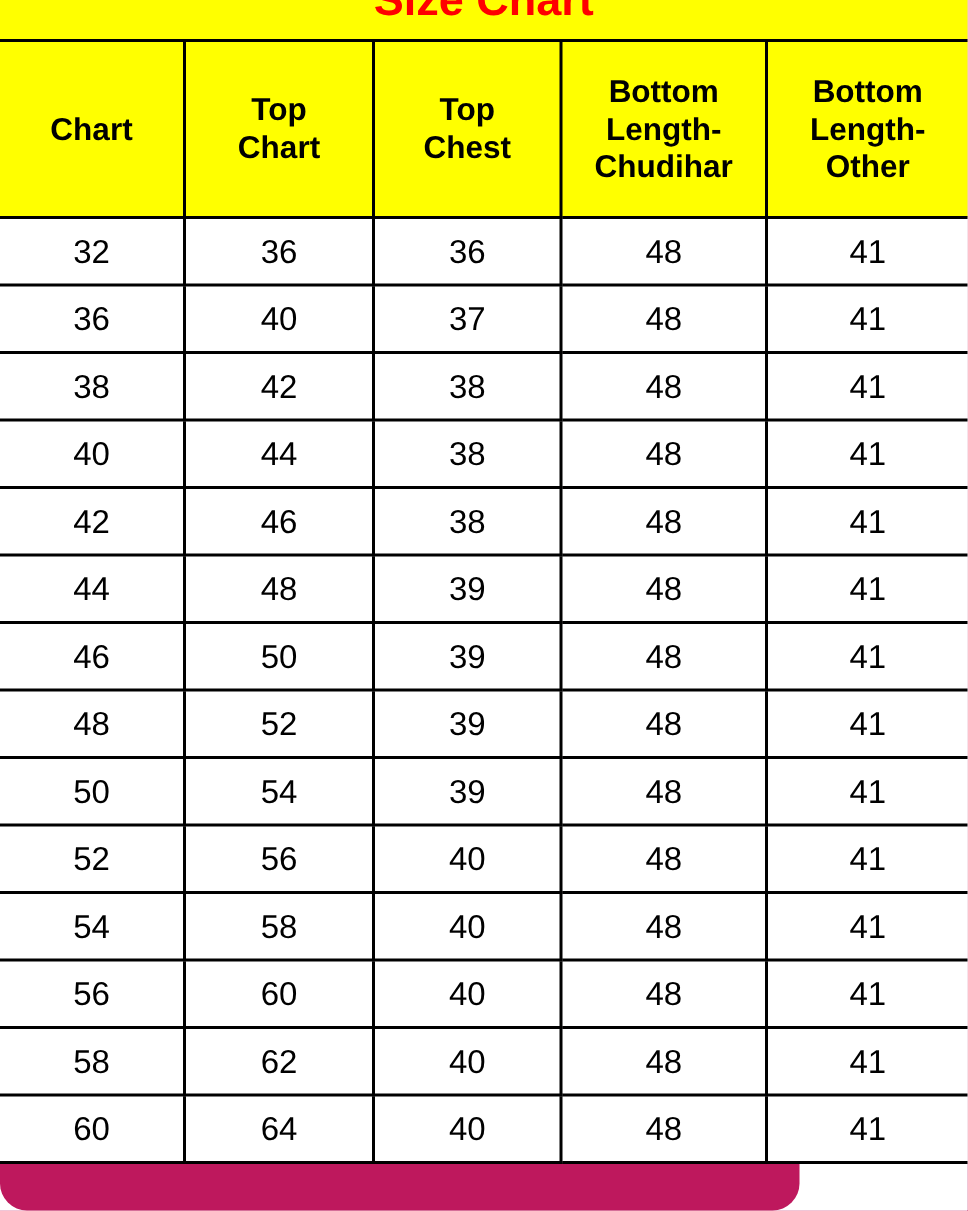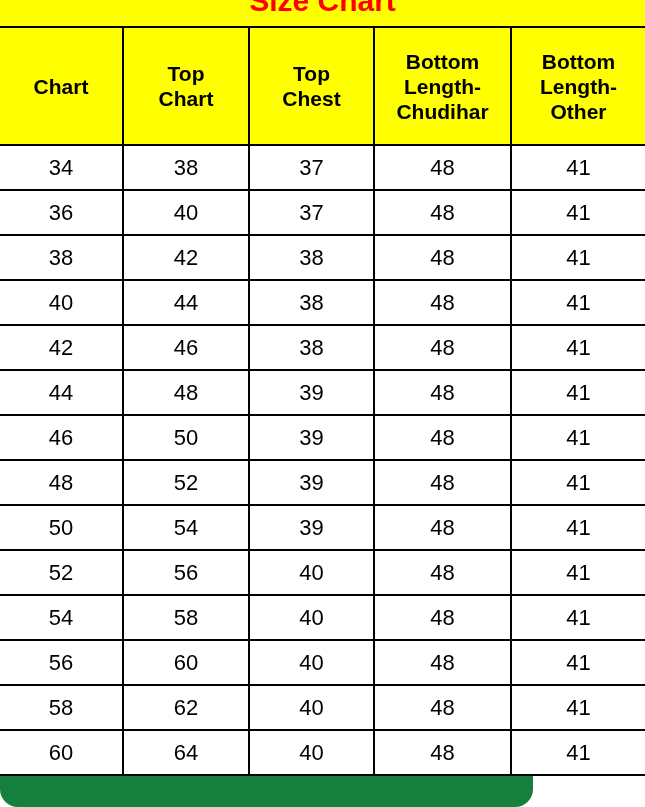--- a/index.html
+++ b/index.html
@@ -10,21 +10,21 @@
   body {
     width: 645px;
     height: 807px;
     font-family: "Liberation Sans", sans-serif;
     overflow: hidden;
   }
   .sheet {
     width: 533px;
     height: 807px;
     position: relative;
-    background: #15803d;
+    background: #be185d;
     border-radius: 18px;
   }
   table.size-chart {
     border-collapse: collapse;
     width: 645px;
     table-layout: fixed;
   }
   table.size-chart td,
   table.size-chart th {
     border: 2px solid #000000;
@@ -126,23 +126,23 @@
         </th>
         <th>
           <div>Bottom</div>
           <div>Length-</div>
           <div>Other</div>
         </th>
       </tr>
     </thead>
     <tbody>
       <tr>
-        <td>34</td>
-        <td>38</td>
-        <td>37</td>
+        <td>32</td>
+        <td>36</td>
+        <td>36</td>
         <td>48</td>
         <td>41</td>
       </tr>
       <tr>
         <td>36</td>
         <td>40</td>
         <td>37</td>
         <td>48</td>
         <td>41</td>
       </tr>

